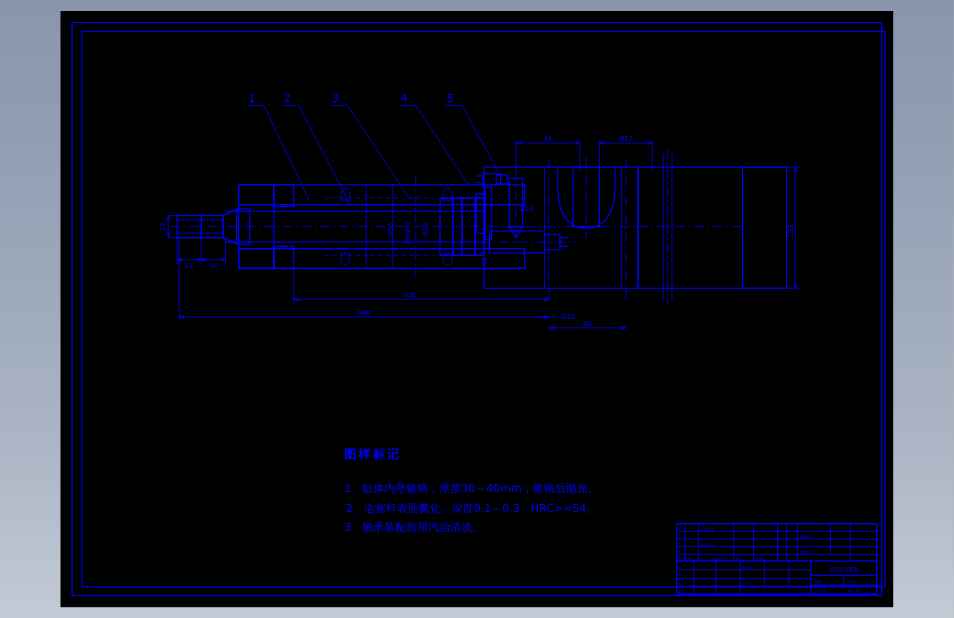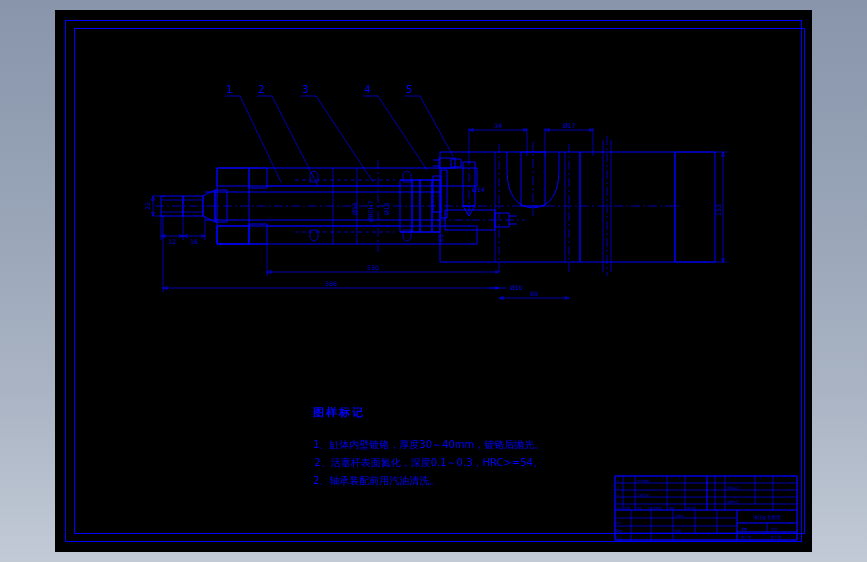--- a/index.html
+++ b/index.html
@@ -282,17 +282,17 @@
         <text class="tbs" x="686" y="528">共 1 张</text>
         <text class="tbs" x="716" y="528">第 1 张</text>
       </g>
 
     </svg>
 
     <div style="position:absolute;left:258px;top:395px;line-height:16px;">
       <div style="color:#0000ff;font-size:11px;font-weight:bold;font-family:'DejaVu Sans',sans-serif;letter-spacing:2px;">图样标记</div>
       <div style="color:#0000ff;font-size:10px;font-family:'DejaVu Sans',sans-serif;margin-top:16px;">1、缸体内壁镀铬，厚度30～40mm，镀铬后抛光。</div>
       <div style="color:#0000ff;font-size:10px;font-family:'DejaVu Sans',sans-serif;margin-top:2px;text-align:center;">2、活塞杆表面氮化，深度0.1～0.3，HRC&gt;=54。</div>
-      <div style="color:#0000ff;font-size:10px;font-family:'DejaVu Sans',sans-serif;margin-top:2px;">2、轴承装配前用汽油清洗。</div>
+      <div style="color:#0000ff;font-size:10px;font-family:'DejaVu Sans',sans-serif;margin-top:2px;">3、轴承装配前用汽油清洗。</div>
     </div>
 
   </div>
 </div>
 
 </body></html>

